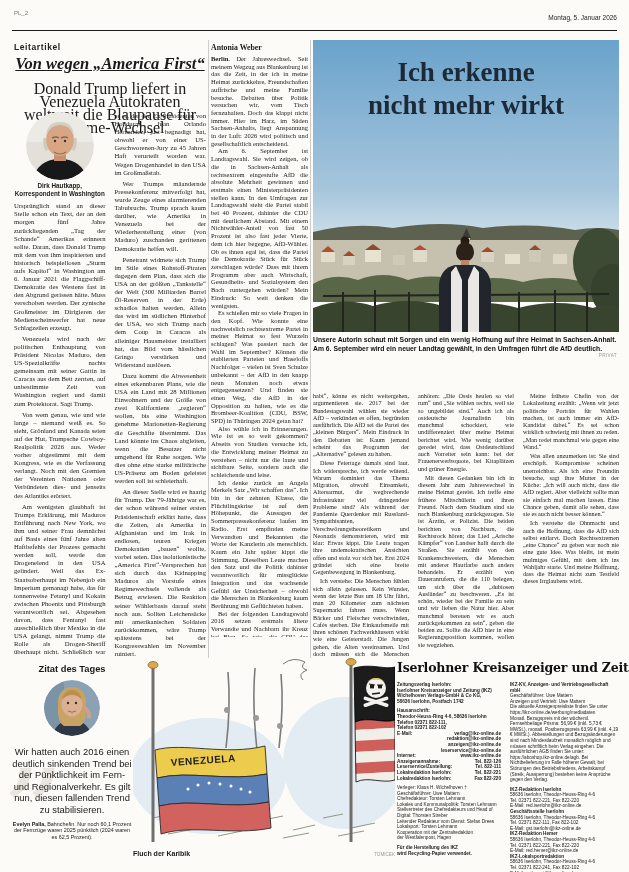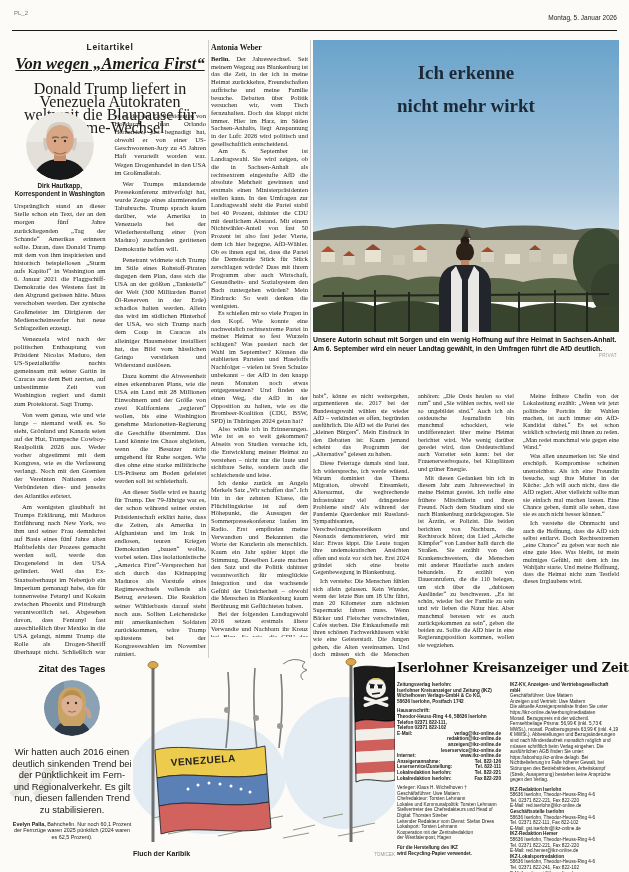--- a/index.html
+++ b/index.html
@@ -8,41 +8,41 @@
   .sans{font-family:"Liberation Sans",sans-serif;}
   .abs{position:absolute;}
   
   .pagemark{left:14px;top:10px;font-size:6px;color:#777;}
   .sectiontitle{left:0;right:0;top:9px;text-align:center;font-weight:700;font-size:15px;
                 letter-spacing:2.5px;color:#111;}
   .pagedate{right:12px;top:14px;font-size:6.5px;color:#222;}
   .headrule{left:12px;width:605px;top:30px;height:1px;background:#1a1a1a;}
   .vrule{width:1px;background:#ccc;top:40px;height:618px;}
   
-  .kicker{left:14px;top:42px;width:192px;text-align:center;font-weight:700;font-size:8.5px;
+  .kicker{left:14px;top:42px;width:192px;text-align:left;font-weight:700;font-size:8.5px;
           letter-spacing:.6px;color:#222;}
   .la-head{left:14px;top:54px;width:192px;text-align:center;font-style:italic;font-weight:600;
            font-size:16.5px;line-height:19px;text-decoration:underline;}
   .la-sub{left:14px;top:82px;width:192px;text-align:center;font-size:16px;line-height:13px;font-weight:500;}
   .la-body{left:14px;top:112px;width:192px;height:548px;column-count:2;column-gap:9px;column-fill:auto;
            font-size:6.7px;line-height:8.1px;text-align:justify;overflow:hidden;}
   .la-body p{margin:0 0 3px 0;text-indent:8px;}
   .la-body p:nth-of-type(1){text-indent:0;}
   .authorbox{break-inside:avoid;text-align:center;margin-bottom:5px;}
   .authorbox .ph{width:68px;height:68px;border-radius:50%;overflow:hidden;display:inline-block;}
   .authcap{font-family:"Liberation Sans",sans-serif;font-weight:700;font-size:6.3px;line-height:7.6px;}
   
   .byline{left:211px;top:43px;width:97px;font-weight:700;font-size:7.8px;font-family:Liberation Serif, serif;}
   .mid-body{left:211px;top:55px;width:97px;height:582px;font-size:6.5px;line-height:7.7px;
             text-align:justify;overflow:hidden;}
   .mid-body p{margin:0;text-indent:7px;}
   .mid-body p:first-child{text-indent:0;}
   
   .feat-photo{left:313px;top:40px;width:306px;height:292px;overflow:hidden;}
-  .feat-head{left:313px;top:56px;width:306px;text-align:center;font-weight:700;font-size:19px;
+  .feat-head{left:313px;top:56px;width:306px;text-align:center;font-weight:700;font-size:27px;
              line-height:33px;color:#1c2a38;}
   .feat-sub{left:343px;top:164px;width:246px;text-align:center;font-weight:700;font-size:11px;
             line-height:14.5px;color:#2e2720;}
   .feat-cap{left:313px;top:336px;width:306px;font-family:"Liberation Sans",sans-serif;font-weight:700;
             font-size:6.8px;line-height:8.6px;color:#111;}
   .feat-credit{right:12px;top:353px;font-size:4.6px;color:#999;letter-spacing:.4px;}
   .feat-cols{left:313px;top:392px;width:306px;height:270px;column-count:3;column-gap:9px;column-fill:auto;
              font-size:6.2px;line-height:7.25px;text-align:justify;overflow:hidden;}
   .feat-cols p{margin:0 0 2px 0;text-indent:7px;}
   .feat-cols p:first-child{text-indent:0;}

